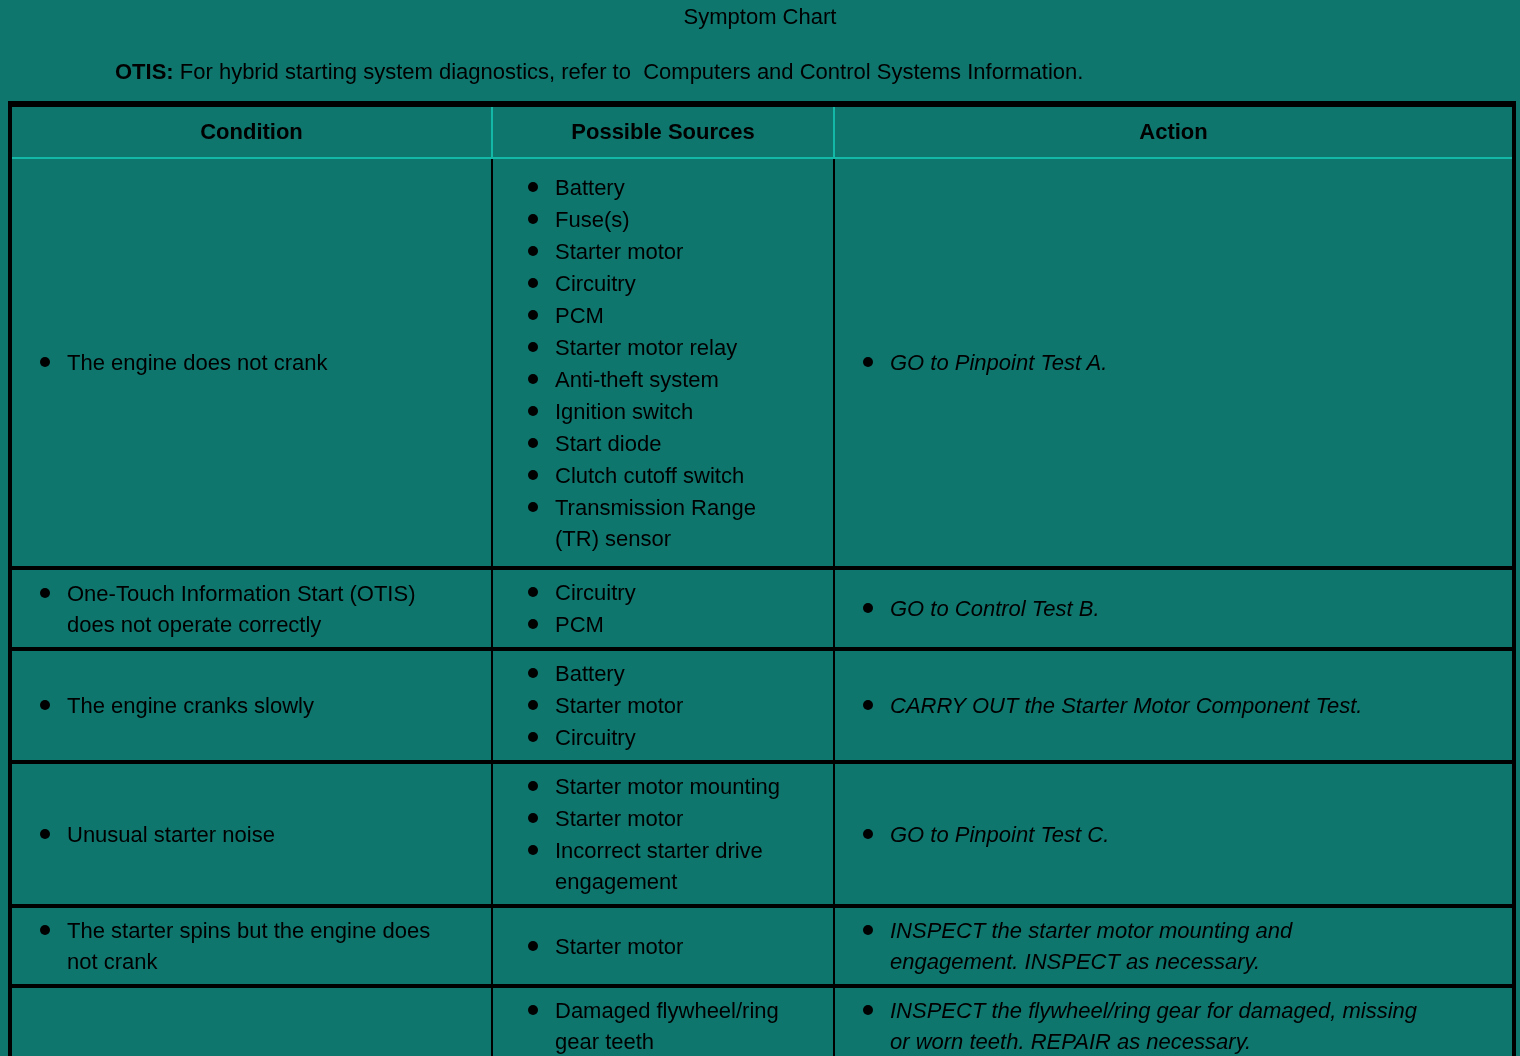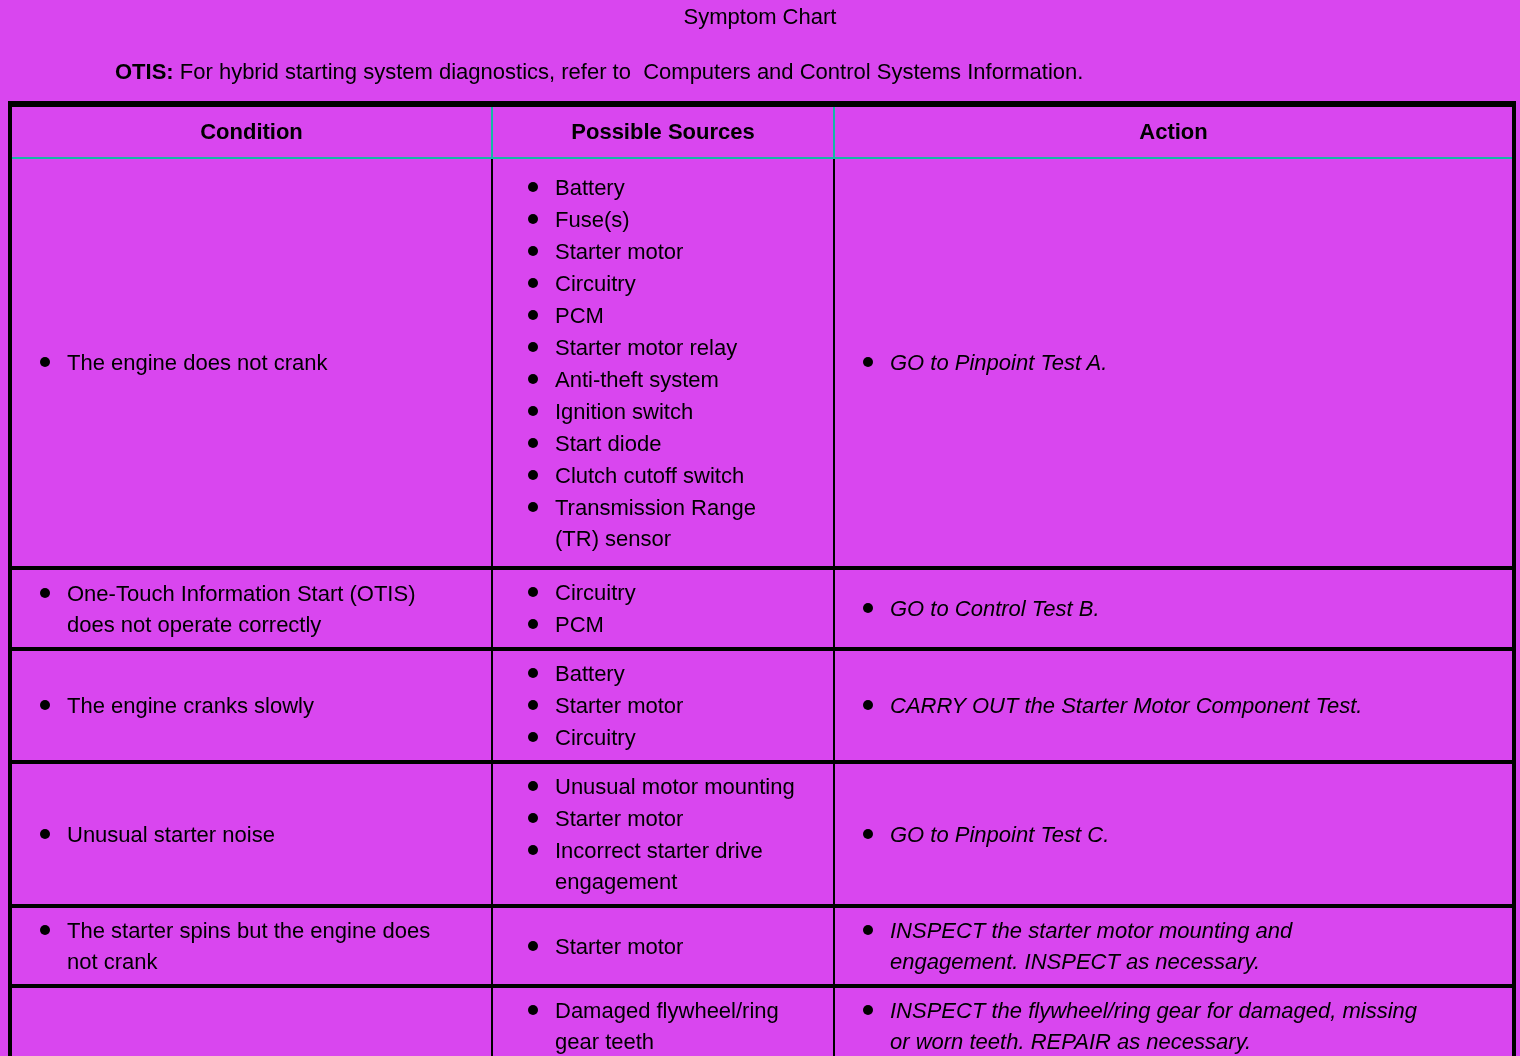--- a/index.html
+++ b/index.html
@@ -8,21 +8,21 @@
     background: #ffffff;
     color: #000000;
     font-family: "Liberation Sans", "DejaVu Sans", sans-serif;
   }
   .page {
     width: 1520px;
     height: 1056px;
     box-sizing: border-box;
     padding: 0 8px;
     overflow: hidden;
-    background: #d946ef;
+    background: #0f766e;
   }
   .title {
     padding-top: 3px;
     text-align: center;
     font-size: 22px;
     line-height: 28px;
   }
   .note {
     margin: 27px 0 15px 0;
     padding-left: 107px;
@@ -254,21 +254,21 @@
               <div class="li">
                 <span class="dot"></span>
                 <span class="li-text">Unusual starter noise</span>
               </div>
             </div>
           </td>
         <td class="src">
             <div class="list">
               <div class="li">
                 <span class="dot"></span>
-                <span class="li-text">Unusual motor mounting</span>
+                <span class="li-text">Starter motor mounting</span>
               </div>
               <div class="li">
                 <span class="dot"></span>
                 <span class="li-text">Starter motor</span>
               </div>
               <div class="li">
                 <span class="dot"></span>
                 <span class="li-text">Incorrect starter drive
 engagement</span>
               </div>

